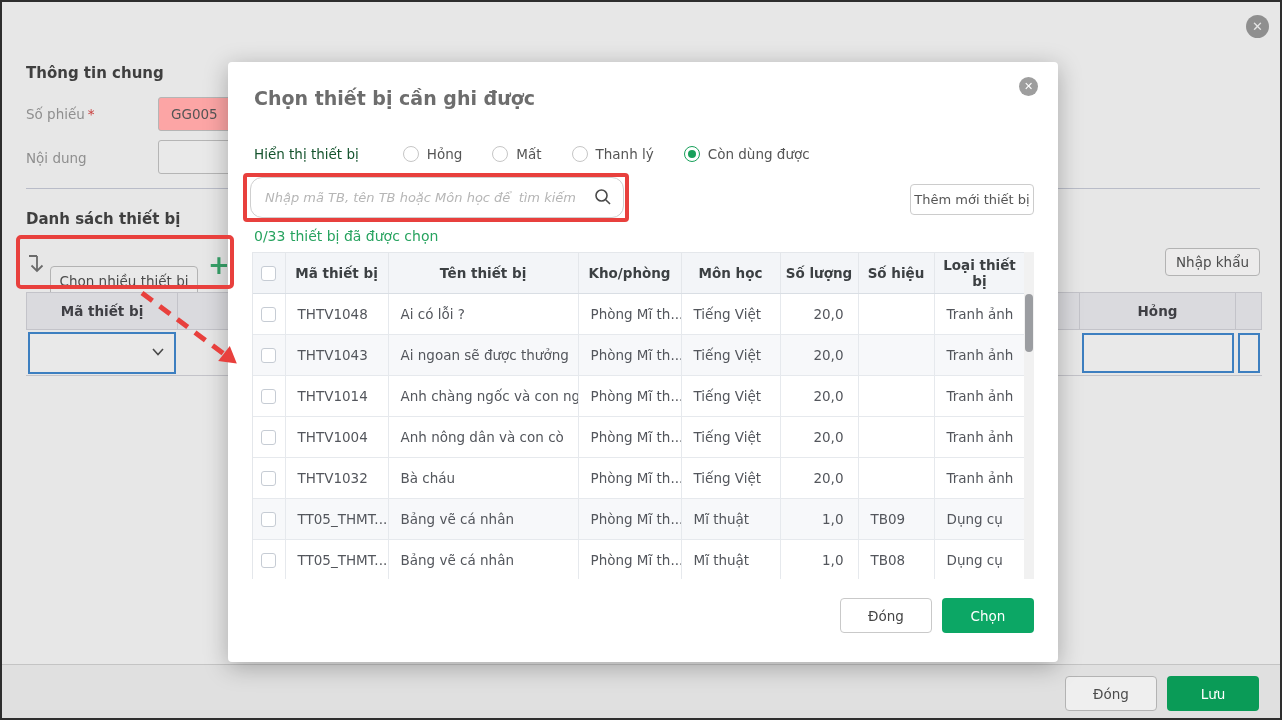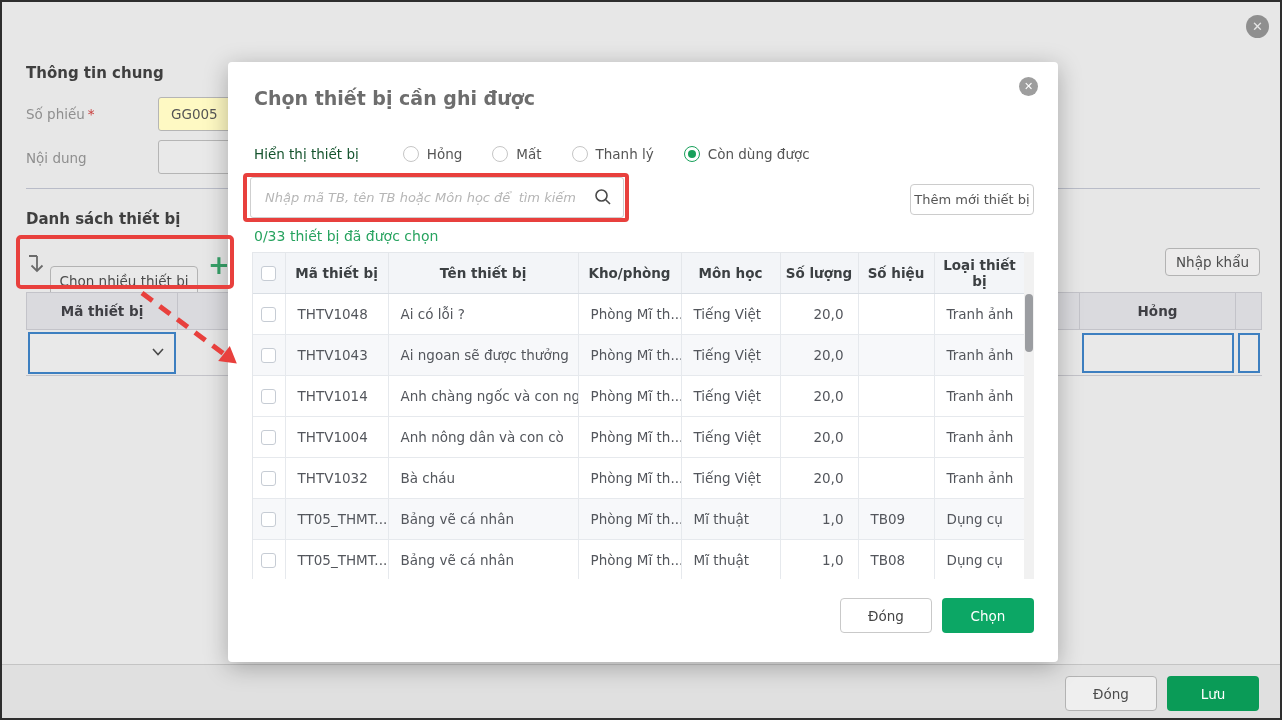--- a/index.html
+++ b/index.html
@@ -12,21 +12,21 @@
   
   .abs{ position:absolute; }
   .page-title{ left:24px; top:22px; font-size:19px; font-weight:bold; color:#4b4b4b; }
   .page-close{ left:1244px; top:13px; width:23px; height:23px; border-radius:50%;
     background:#8f8f8f; color:#e7e7e7; font-size:13px; font-weight:bold;
     display:flex; align-items:center; justify-content:center; cursor:pointer; }
   .sec-head{ font-size:15px; font-weight:bold; color:#3f3f3f; }
   .field-label{ font-size:13.5px; color:#8f8f8f; }
   .req{ color:#c9403e; margin-left:3px; }
   .dim-input{ height:34px; border:1px solid #b5b5b5; border-radius:3px;
-    background:#fef9c3; font-size:13.5px; color:#555; padding:0 12px;
+    background:#fca5a5; font-size:13.5px; color:#555; padding:0 12px;
     font-family:inherit; }
   .dim-input.empty{ background:#e9e9e9; }
   .divider{ left:24px; top:186px; width:1234px; height:1px; background:#b9bcc8; }
   .dim-btn{ background:#e9e9e9; border:1px solid #b3b3b3; border-radius:4px;
     font-size:13.5px; color:#4c4c4c; display:flex; align-items:center;
     justify-content:center; cursor:pointer; font-family:inherit; }
   .plus{ font-size:26px; color:#37a169; font-weight:bold; line-height:22px; cursor:pointer; }
   .dimgrid-head{ background:#dadade; border:1px solid #c3c3c9; border-left:none;
     display:flex; align-items:center; justify-content:center;
     font-size:13.5px; font-weight:bold; color:#3f3f44; }
@@ -51,21 +51,21 @@
   .filter-row{ position:absolute; left:26px; top:84px; display:flex;
     align-items:center; font-size:13.5px; color:#555; }
   .filter-label{ color:#14532d; margin-right:44px; }
   .radio-opt{ display:flex; align-items:center; margin-right:30px; cursor:pointer; }
   .radio{ width:16px; height:16px; border-radius:50%; border:1px solid #c6c6c6;
     background:#fff; margin-right:8px; position:relative; }
   .radio.sel{ border-color:var(--radio-green,#18a05a); }
   .radio.sel::after{ content:""; position:absolute; left:3px; top:3px; width:8px;
     height:8px; border-radius:50%; background:var(--radio-green,#18a05a); }
   .search-input{ position:absolute; left:22px; top:115px; width:374px; height:41px;
-    border:1px solid #cfcfcf; border-radius:3px; font-family:inherit;
+    border:1px solid #cfcfcf; border-radius:12px; font-family:inherit;
     font-size:13px; font-style:italic; color:#4d7c0f; padding:0 23px 0 14px; outline:none; }
   .search-input::placeholder{ color:#b6b6b6; }
   .search-ico{ position:absolute; left:366px; top:126px; }
   .addnew-btn{ position:absolute; left:682px; top:122px; width:124px; height:31px;
     background:#fff; border:1px solid #cccccc; border-radius:4px; font-size:13px;
     color:#555; display:flex; align-items:center; justify-content:center;
     cursor:pointer; font-family:inherit; }
   .count-text{ position:absolute; left:26px; top:166px; font-size:14px;
     color:var(--count-green,#27a35f); }
   .tbl-wrap{ position:absolute; left:24px; top:190px; width:782px; height:327px;

